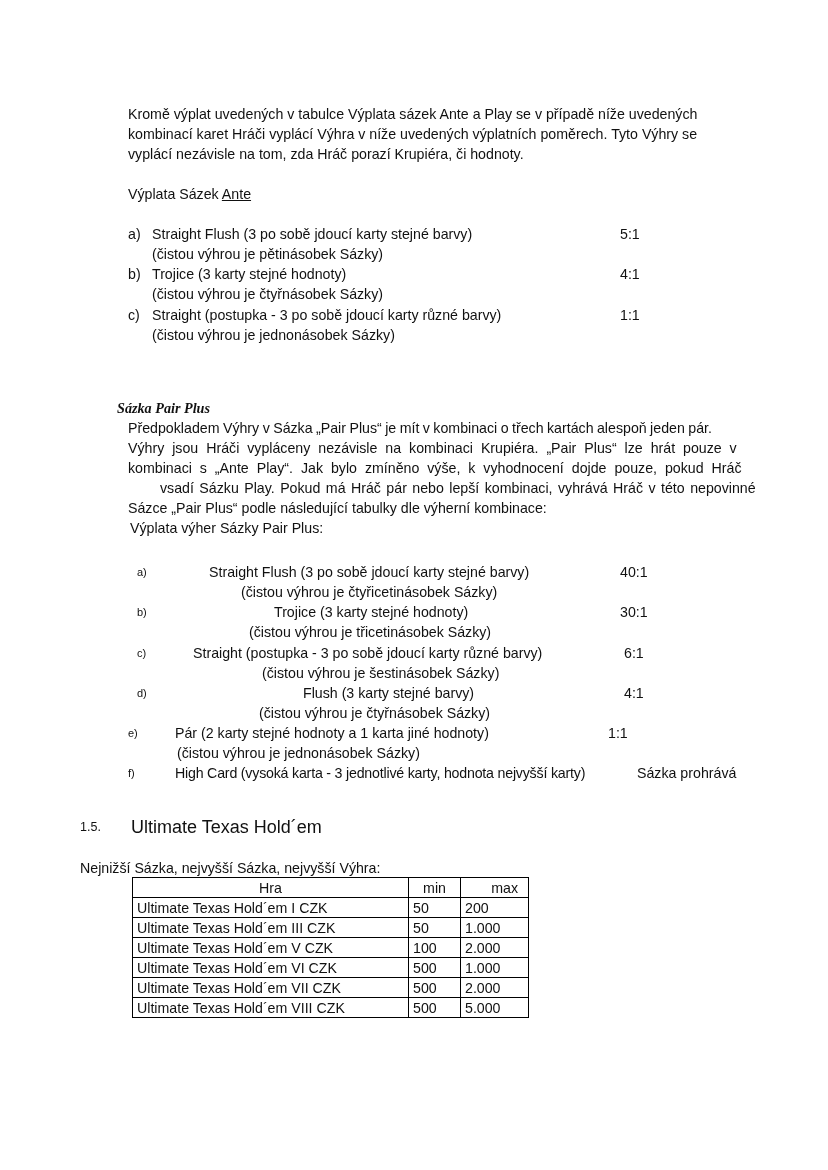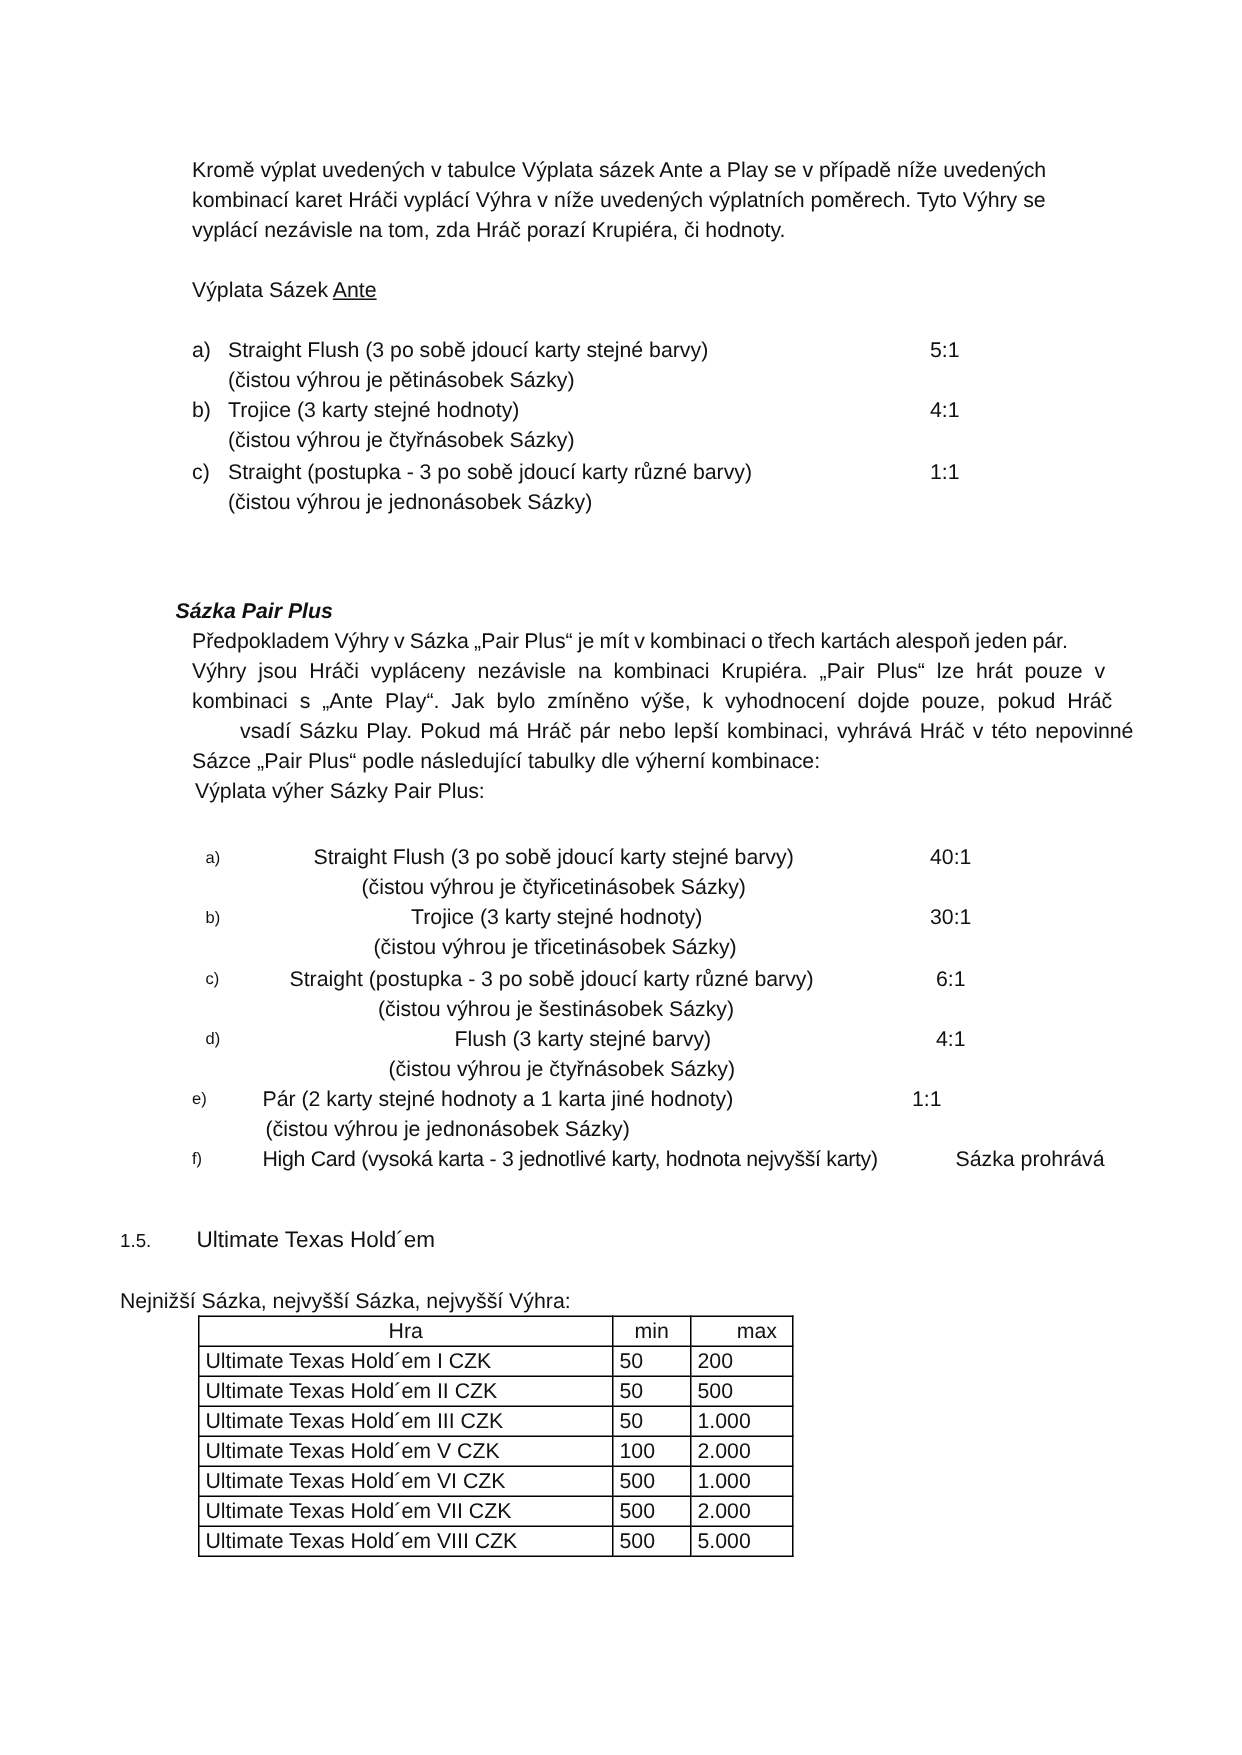--- a/index.html
+++ b/index.html
@@ -38,21 +38,21 @@
   <div class="abs p" style="left:152px;top:264px;">Trojice (3 karty stejné hodnoty)</div>
   <div class="abs p" style="left:620px;top:264px;">4:1</div>
   <div class="abs p" style="left:152px;top:284px;">(čistou výhrou je čtyřnásobek Sázky)</div>
 
   <div class="abs p" style="left:128px;top:305px;">c)</div>
   <div class="abs p" style="left:152px;top:305px;">Straight (postupka - 3 po sobě jdoucí karty různé barvy)</div>
   <div class="abs p" style="left:620px;top:305px;">1:1</div>
   <div class="abs p" style="left:152px;top:325px;">(čistou výhrou je jednonásobek Sázky)</div>
 </div>
 
-<div class="abs p bi" style="left:117px;top:398px;">Sázka Pair Plus</div>
+<div class="abs p bi" style="left:117px;top:398px;font-family:Liberation Serif, serif;">Sázka Pair Plus</div>
 <div class="abs p" style="left:128px;top:418px;word-spacing:-0.5px;">Předpokladem Výhry v Sázka „Pair Plus“ je mít v kombinaci o třech kartách alespoň jeden pár.</div>
 <div class="abs p" style="left:128px;top:438px;word-spacing:4px;">Výhry jsou Hráči vypláceny nezávisle na kombinaci Krupiéra. „Pair Plus“ lze hrát pouze v</div>
 <div class="abs p" style="left:128px;top:458px;word-spacing:4px;">kombinaci s „Ante Play“. Jak bylo zmíněno výše, k vyhodnocení dojde pouze, pokud Hráč</div>
 <div class="abs p" style="left:128px;top:478px;word-spacing:1.5px;margin-left:32px;">vsadí Sázku Play. Pokud má Hráč pár nebo lepší kombinaci, vyhrává Hráč v této nepovinné</div>
 <div class="abs p" style="left:128px;top:498px;">Sázce „Pair Plus“ podle následující tabulky dle výherní kombinace:</div>
 <div class="abs p" style="left:130px;top:518px;">Výplata výher Sázky Pair Plus:</div>
 
 <div>
 
   <div class="abs p small" style="left:137px;top:562px;">a)</div>
@@ -61,63 +61,58 @@
   <div class="abs p" style="left:241px;top:582px;">(čistou výhrou je čtyřicetinásobek Sázky)</div>
 
   <div class="abs p small" style="left:137px;top:602px;">b)</div>
   <div class="abs p" style="left:274px;top:602px;">Trojice (3 karty stejné hodnoty)</div>
   <div class="abs p" style="left:620px;top:602px;">30:1</div>
   <div class="abs p" style="left:249px;top:622px;">(čistou výhrou je třicetinásobek Sázky)</div>
 
   <div class="abs p small" style="left:137px;top:643px;">c)</div>
   <div class="abs p" style="left:193px;top:643px;">Straight (postupka - 3 po sobě jdoucí karty různé barvy)</div>
   <div class="abs p" style="left:624px;top:643px;">6:1</div>
-  <div class="abs p" style="left:252px;top:663px;">(čistou výhrou je šestinásobek Sázky)</div>
+  <div class="abs p" style="left:262px;top:663px;">(čistou výhrou je šestinásobek Sázky)</div>
 
   <div class="abs p small" style="left:137px;top:683px;">d)</div>
   <div class="abs p" style="left:303px;top:683px;">Flush (3 karty stejné barvy)</div>
   <div class="abs p" style="left:624px;top:683px;">4:1</div>
   <div class="abs p" style="left:259px;top:703px;">(čistou výhrou je čtyřnásobek Sázky)</div>
 
   <div class="abs p small" style="left:128px;top:723px;">e)</div>
   <div class="abs p" style="left:175px;top:723px;">Pár (2 karty stejné hodnoty a 1 karta jiné hodnoty)</div>
   <div class="abs p" style="left:608px;top:723px;">1:1</div>
   <div class="abs p" style="left:177px;top:743px;">(čistou výhrou je jednonásobek Sázky)</div>
 
   <div class="abs p small" style="left:128px;top:763px;">f)</div>
   <div class="abs p" style="left:175px;top:763px;letter-spacing:-0.2px;">High Card (vysoká karta - 3 jednotlivé karty, hodnota nejvyšší karty)</div>
   <div class="abs p" style="left:637px;top:763px;">Sázka prohrává</div>
 </div>
 
 <div class="abs p b" style="left:80px;top:817px;font-size:12.5px;">1.5.</div>
-<div class="abs p b" style="left:131px;top:817px;font-size:15px;">Ultimate Texas Hold´em</div>
+<div class="abs p b" style="left:131px;top:817px;font-size:18px;">Ultimate Texas Hold´em</div>
 
 <div class="abs p b" style="left:80px;top:858px;">Nejnižší Sázka, nejvyšší Sázka, nejvyšší Výhra:</div>
 
 <table class="limits">
   <colgroup>
       <col class="c1">
       <col class="c2">
       <col class="c3">
     </colgroup>
   <tbody>
       <tr>
     <th>Hra</th>
     <th>min</th>
     <th style="text-align:right;padding-right:10px;">max</th>
   </tr>
   <tr>
     <td>Ultimate Texas Hold´em I CZK</td>
     <td>50</td>
     <td>200</td>
-  </tr>
-  <tr>
-    <td>Ultimate Texas Hold´em II CZK</td>
-    <td>50</td>
-    <td>500</td>
   </tr>
   <tr>
     <td>Ultimate Texas Hold´em III CZK</td>
     <td>50</td>
     <td>1.000</td>
   </tr>
   <tr>
     <td>Ultimate Texas Hold´em V CZK</td>
     <td>100</td>
     <td>2.000</td>

